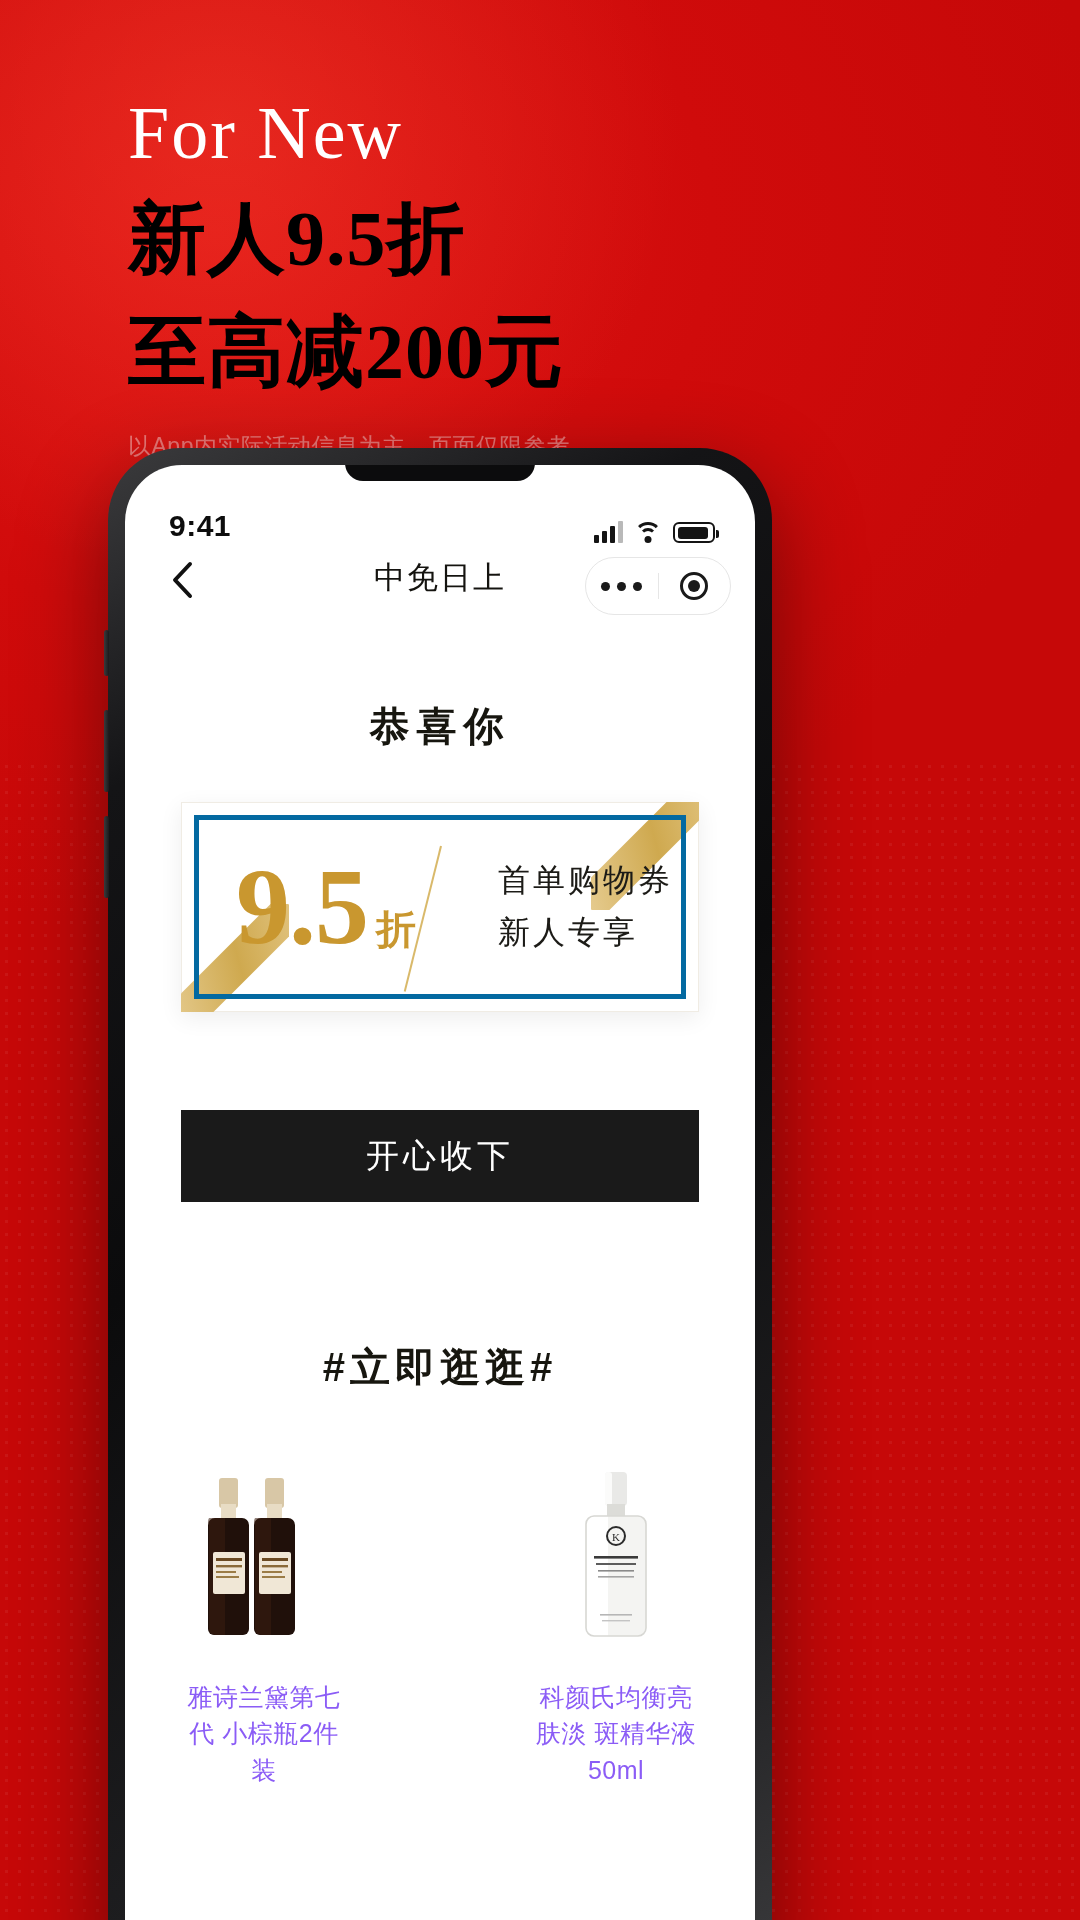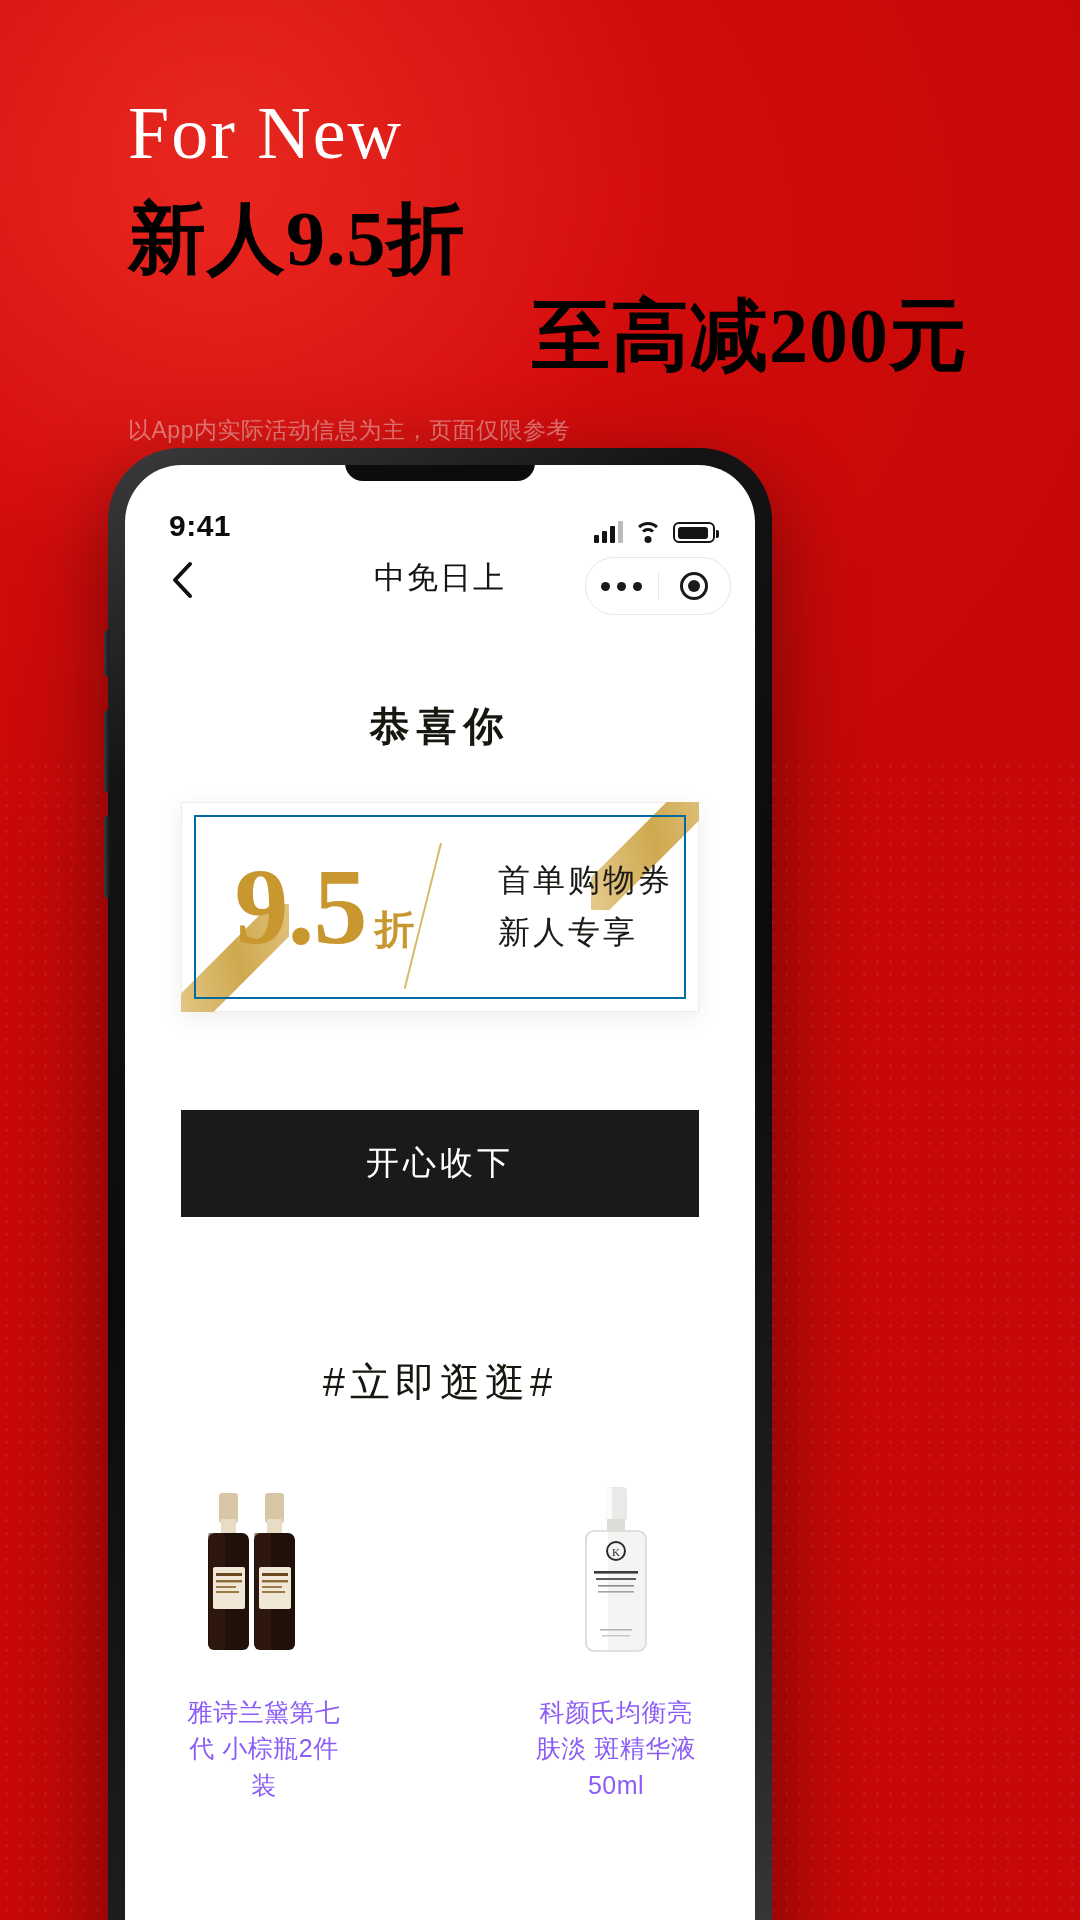--- a/index.html
+++ b/index.html
@@ -36,21 +36,21 @@
     font-size:74px; font-weight:400; color:#ffffff;
     letter-spacing:2px; line-height:1.05;
   }
   .headline-cn1, .headline-cn2 {
     font-family:"Liberation Serif", serif;
     color:#000000; font-weight:700;
     line-height:1.14; letter-spacing:1px;
     white-space:nowrap;
   }
   .headline-cn1 { font-size:78px; margin-top:22px; }
-  .headline-cn2 { font-size:78px; margin-top:8px;text-align:right; }
+  .headline-cn2 { font-size:78px; margin-top:24px; }
   .headline-note {
     margin-top:34px;
     font-size:23px; color:rgba(255,255,255,.42);
     letter-spacing:.5px; white-space:nowrap;
   }
 
   
   .phone {
     position:absolute; left:108px; top:448px;
     width:664px; height:1520px;
@@ -149,21 +149,21 @@
   }
 
   
   .coupon {
     position:relative; margin-top:48px; height:210px;
     background:#fff; border:1px solid #f0ece4;
     box-shadow:0 6px 22px rgba(0,0,0,.07);
   }
   .coupon-frame {
     position:absolute; inset:12px;
-    border:2px solid #0369a1;
+    border:5px solid #0369a1;
     display:flex; align-items:center; z-index:2;
   }
   .coupon-left {
     width:50%; display:flex; align-items:baseline;
     justify-content:center; padding-left:14px;
   }
   .coupon-num {
     font-family:"Liberation Serif", serif;
     font-size:108px; font-weight:700; color:#c9972f;
     line-height:1; letter-spacing:-1px;
@@ -188,29 +188,29 @@
     position:absolute; width:170px; height:36px;
     background:linear-gradient(120deg,#e8cf96,#cfa94f 55%,#e3c684);
   }
   .ribbon.tr { right:-1px; top:-1px; }
   .ribbon.tr i { right:-34px; top:26px; transform:rotate(-45deg); }
   .ribbon.bl { left:-1px; bottom:-1px; }
   .ribbon.bl i { left:-34px; bottom:26px; transform:rotate(-45deg); }
 
   
   .cta {
-    margin-top:98px; height:107px; background:#1a1a1a;
+    margin-top:98px; height:92px; background:#1a1a1a;
     display:flex; align-items:center; justify-content:center;
     font-size:33px; color:#ffffff; font-weight:500; letter-spacing:4px;
   }
 
   
   .section-title {
     margin-top:138px; text-align:center;
-    font-size:40px; font-weight:400; color:#17160f; letter-spacing:5px;
+    font-size:40px; font-weight:700; color:#17160f; letter-spacing:5px;
   }
   .products { margin-top:64px; display:flex; gap:10px; }
   .product { flex:1; display:flex; flex-direction:column; align-items:center; }
   .product-img {
     width:100%; height:190px;
     display:flex; align-items:flex-end; justify-content:center;
   }
   .product-name {
     margin-top:30px; text-align:center; font-size:25px;
     line-height:1.45; color:#8b5cf6; letter-spacing:.5px;

